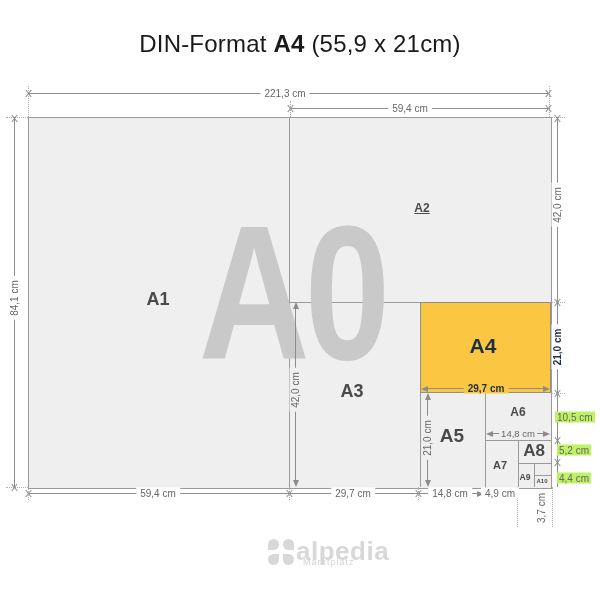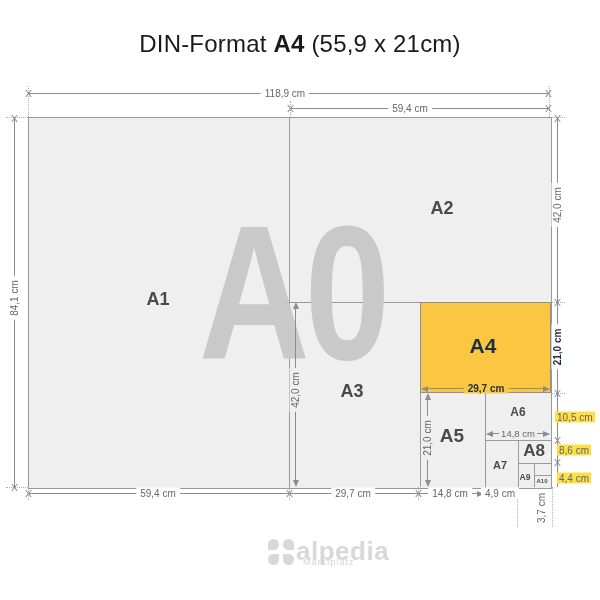--- a/index.html
+++ b/index.html
@@ -18,21 +18,21 @@
   .wm{left:292px;top:293px;transform:translate(-50%,-50%) scale(.80,1);font-size:192px;font-weight:bold;color:#c9c9c9;z-index:4;line-height:1;letter-spacing:-6px;}
   
   .flabel{transform:translate(-50%,-50%);font-weight:bold;color:#4a4a4a;z-index:6;white-space:nowrap;}
   
   .dim{background:#8c8c8c;z-index:5;}
   .dimlab{font-size:10px;color:#666;background:#fff;padding:0 4px;transform:translate(-50%,-50%);white-space:nowrap;z-index:7;}
   .rot{transform:translate(-50%,-50%) rotate(-90deg);}
   .onsheet{background:#efefef;}
   .onyellow{background:#fbc642;}
   .dark{color:#1e2f44;font-weight:bold;}
-  .sidelab{font-size:10px;color:#666;background:#fde047;padding:0 2px;transform:translate(0,-50%);white-space:nowrap;z-index:7;}
+  .sidelab{font-size:10px;color:#666;background:#bef264;padding:0 2px;transform:translate(0,-50%);white-space:nowrap;z-index:7;}
   
   .tick{width:9px;height:9px;transform:translate(-50%,-50%);z-index:6;}
   .tick::before,.tick::after{content:"";position:absolute;left:50%;top:50%;width:9px;height:1px;background:#8c8c8c;}
   .tick::before{transform:translate(-50%,-50%) rotate(52deg);}
   .tick::after{transform:translate(-50%,-50%) rotate(-52deg);}
   
   .arr{width:0;height:0;z-index:6;}
   .arr-up{border-left:3px solid transparent;border-right:3px solid transparent;border-bottom:7px solid #8c8c8c;transform:translate(-50%,0);}
   .arr-down{border-left:3px solid transparent;border-right:3px solid transparent;border-top:7px solid #8c8c8c;transform:translate(-50%,-100%);}
   .arr-left{border-top:3px solid transparent;border-bottom:3px solid transparent;border-right:7px solid #8c8c8c;transform:translate(0,-50%);}
@@ -67,34 +67,34 @@
 <div class="abs line vline" style="left:485px;top:393px;height:94px;"></div>
 <div class="abs line hline" style="left:485px;top:440px;width:66px;"></div>
 <div class="abs line vline" style="left:518px;top:440px;height:47px;"></div>
 <div class="abs line hline" style="left:518px;top:463px;width:33px;"></div>
 <div class="abs line vline" style="left:534px;top:463px;height:24px;"></div>
 <div class="abs line hline" style="left:534px;top:475px;width:17px;"></div>
 
 <div class="abs wm">A0</div>
 
 <div class="abs flabel" style="left:158px;top:299px;font-size:18px;">A1</div>
-<div class="abs flabel" style="left:442px;top:208px;font-size:18px;">A2</div>
+<div class="abs flabel" style="left:422px;top:208px;font-size:12px;text-decoration:underline;">A2</div>
 <div class="abs flabel" style="left:352px;top:391px;font-size:18px;">A3</div>
 <div class="abs flabel dark" style="left:483px;top:346px;font-size:21px;">A4</div>
 <div class="abs flabel" style="left:452px;top:436px;font-size:19px;text-align:center;">A5</div>
 <div class="abs flabel" style="left:518px;top:412px;font-size:12px;">A6</div>
 <div class="abs flabel" style="left:500px;top:465px;font-size:11px;">A7</div>
 <div class="abs flabel" style="left:534px;top:451px;font-size:17px;">A8</div>
 <div class="abs flabel" style="left:525px;top:477px;font-size:8.5px;">A9</div>
 <div class="abs flabel" style="left:542px;top:481px;font-size:6px;">A10</div>
 
 <div class="abs dim hline" style="left:28px;top:93px;width:520px;"></div>
 <div class="abs tick" style="left:28px;top:93px;"></div>
 <div class="abs tick" style="left:548px;top:93px;"></div>
-<div class="abs dimlab" style="left:285px;top:93px;">118,9 cm</div>
+<div class="abs dimlab" style="left:285px;top:93px;">221,3 cm</div>
 <div class="abs dim hline" style="left:290px;top:108px;width:258px;"></div>
 <div class="abs tick" style="left:290px;top:108px;"></div>
 <div class="abs tick" style="left:548px;top:108px;"></div>
 <div class="abs dimlab" style="left:410px;top:108px;">59,4 cm</div>
 <div class="abs dotv" style="left:28px;top:86px;height:31px;"></div>
 <div class="abs dotv" style="left:290px;top:101px;height:16px;"></div>
 <div class="abs dotv" style="left:549px;top:86px;height:31px;"></div>
 
 <div class="abs dim vline" style="left:14px;top:117px;height:370px;width:1px;"></div>
 <div class="abs tick" style="left:14px;top:118px;"></div>
@@ -105,21 +105,21 @@
 
 <div class="abs dim vline" style="left:557px;top:117px;height:370px;width:1px;"></div>
 <div class="abs tick" style="left:557px;top:118px;"></div>
 <div class="abs tick" style="left:557px;top:302px;"></div>
 <div class="abs tick" style="left:557px;top:393px;"></div>
 <div class="abs tick" style="left:557px;top:440px;"></div>
 <div class="abs tick" style="left:557px;top:462px;"></div>
 <div class="abs dimlab rot" style="left:557px;top:205px;">42,0 cm</div>
 <div class="abs dimlab rot dark" style="left:557px;top:347px;">21,0 cm</div>
 <div class="abs sidelab" style="left:555px;top:417px;">10,5 cm</div>
-<div class="abs sidelab" style="left:557px;top:450px;">8,6 cm</div>
+<div class="abs sidelab" style="left:557px;top:450px;">5,2 cm</div>
 <div class="abs sidelab" style="left:557px;top:478px;">4,4 cm</div>
 <div class="abs doth" style="left:552px;top:117px;width:13px;"></div>
 <div class="abs doth" style="left:552px;top:302px;width:13px;"></div>
 <div class="abs doth" style="left:552px;top:393px;width:13px;"></div>
 
 <div class="abs dim hline" style="left:28px;top:493px;width:454px;"></div>
 <div class="abs tick" style="left:28px;top:493px;"></div>
 <div class="abs tick" style="left:289px;top:493px;"></div>
 <div class="abs tick" style="left:418px;top:493px;"></div>
 <div class="abs arr arr-right" style="left:484px;top:493.5px;"></div>

